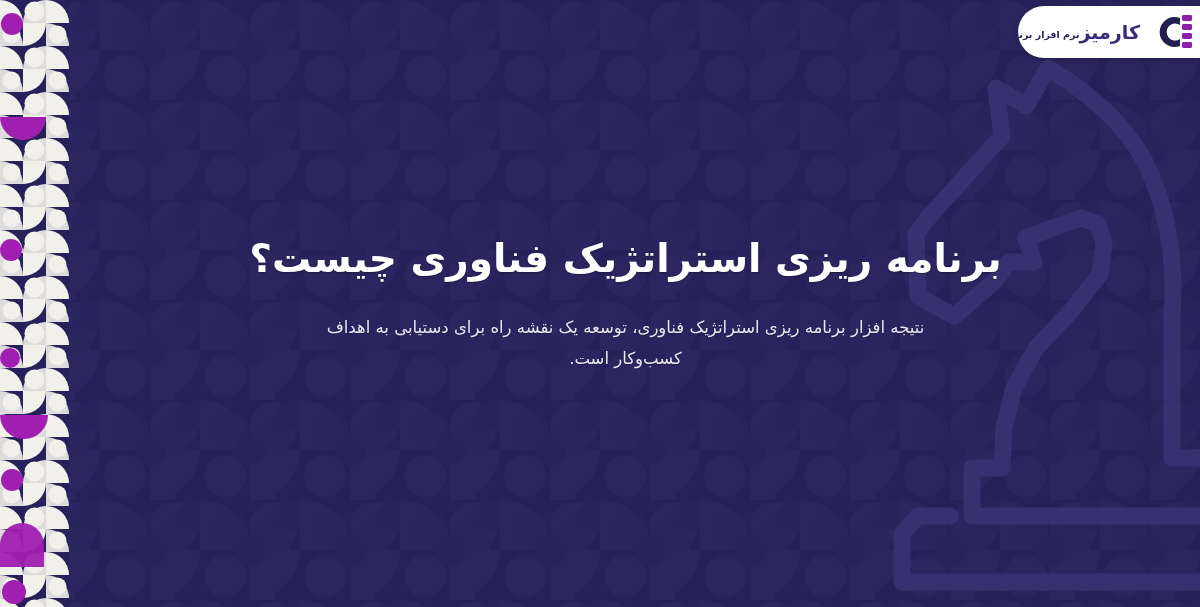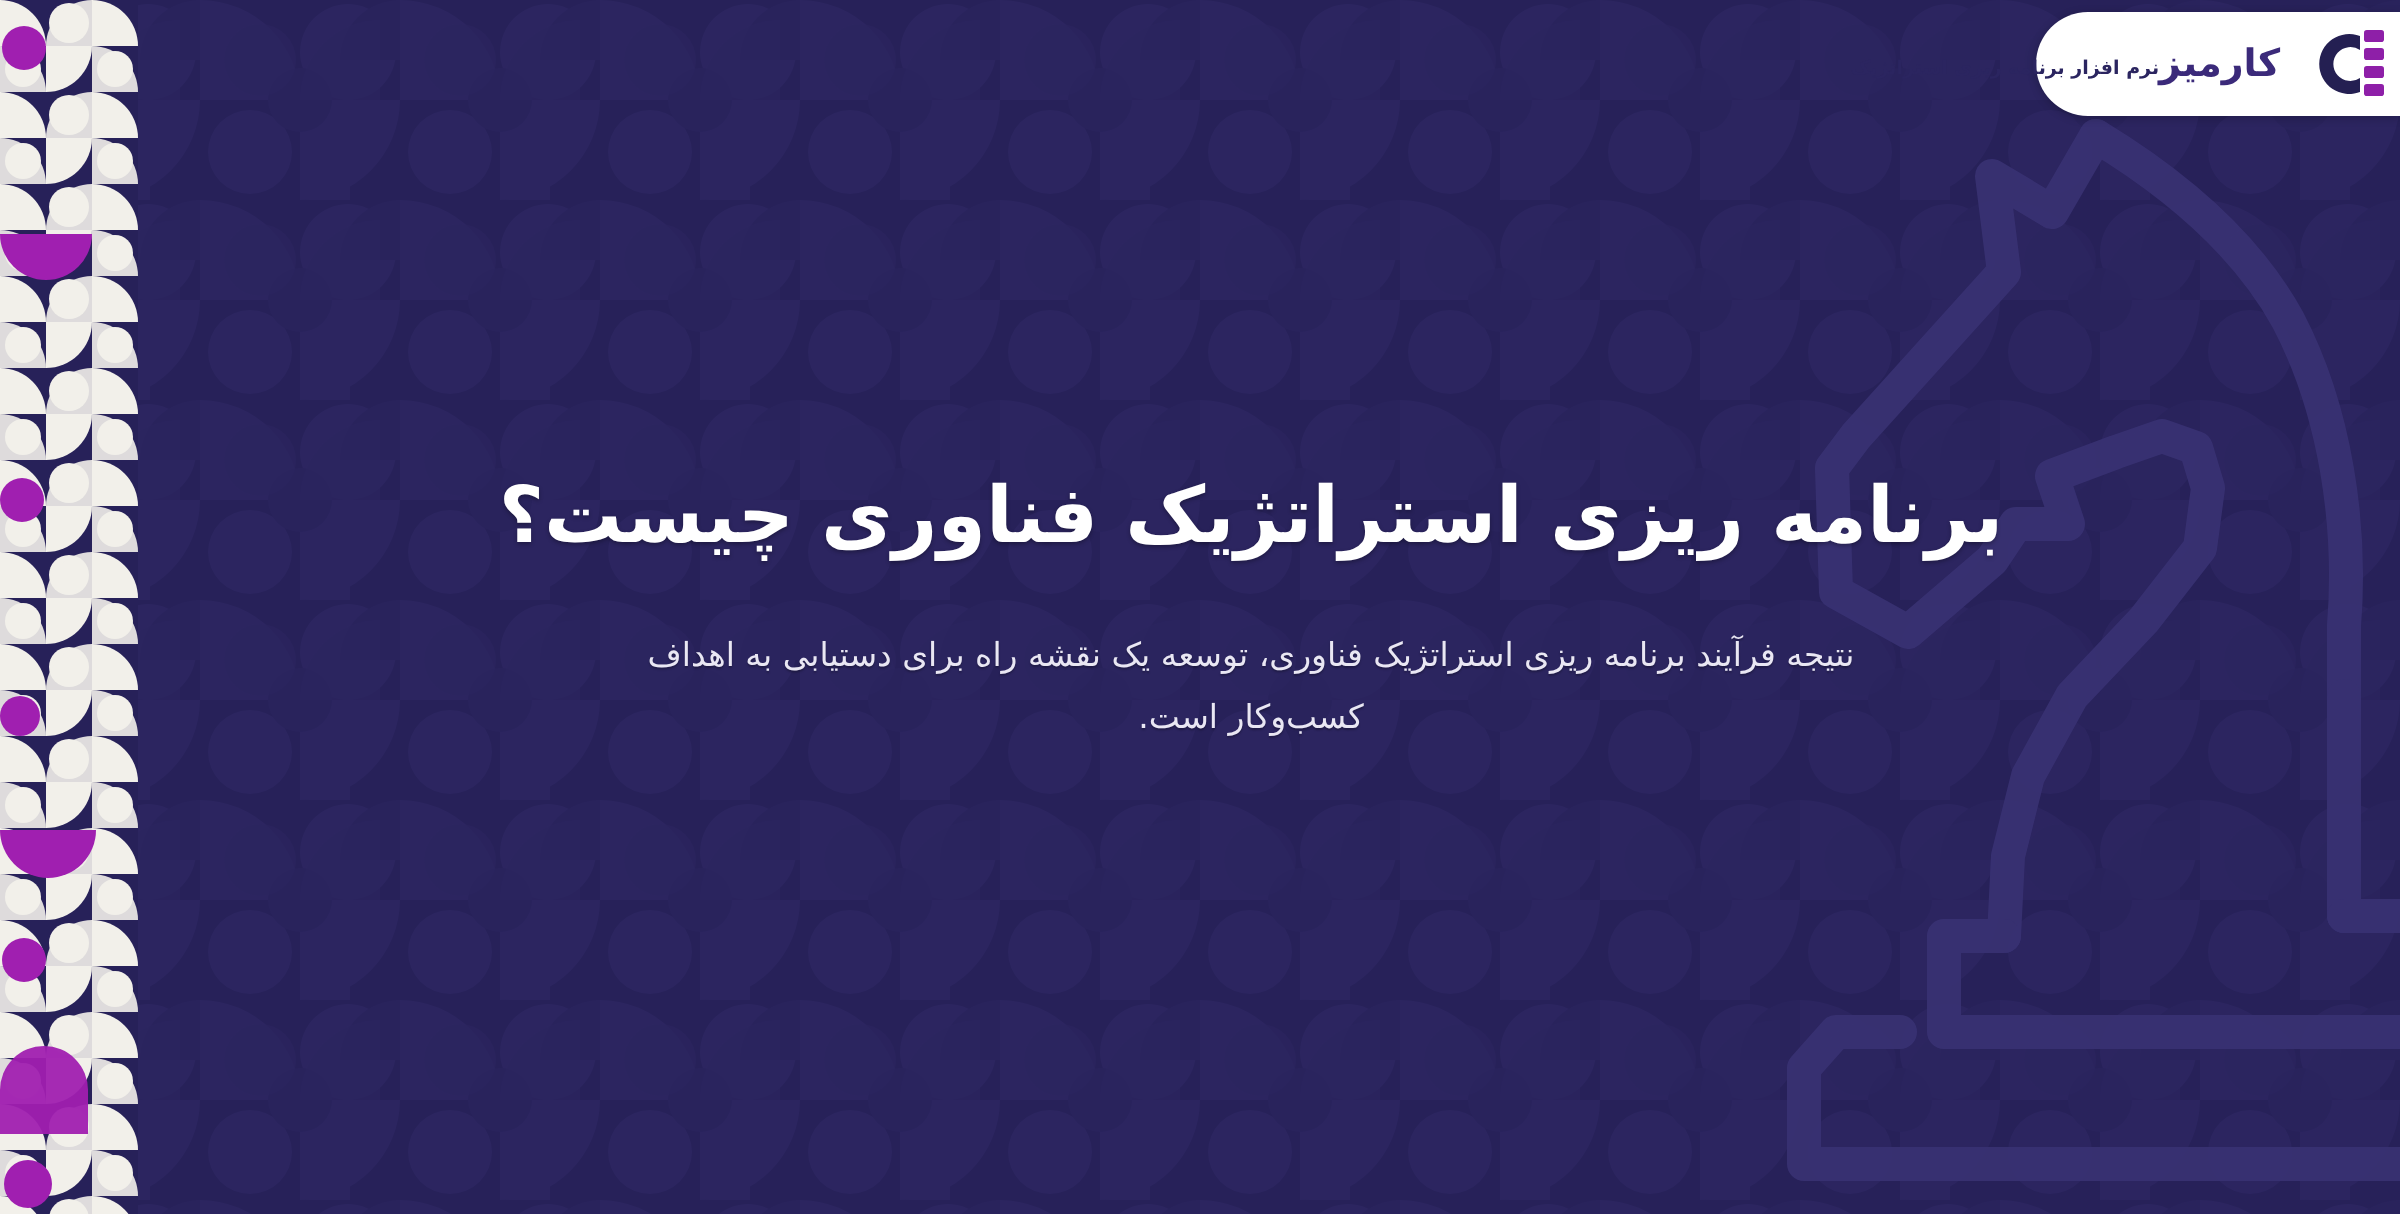--- a/index.html
+++ b/index.html
@@ -242,21 +242,21 @@
       <circle cx="14" cy="592" r="12"></circle>
     </g>
 
     <g fill="#f2f0ea" opacity="0.0">
         <rect width="1" height="1"></rect>
       </g>
   </svg>
 
   <div class="content">
     <h1 class="headline">برنامه ریزی استراتژیک فناوری چیست؟</h1>
-    <p class="subhead">نتیجه فرآیند برنامه ریزی استراتژیک فناوری، توسعه یک نقشه راه برای دستیابی به اهداف کسب‌وکار است.</p>
+    <p class="subhead">نتیجه افزار برنامه ریزی استراتژیک فناوری، توسعه یک نقشه راه برای دستیابی به اهداف کسب‌وکار است.</p>
   </div>
 
   <div class="logo-badge">
     <div class="logo-mark">
       <svg viewBox="0 0 44 40" width="44" height="40" aria-hidden="true">
         <path d="M32,6 A15,15 0 1 0 32,34 L32,27 A8.5,8.5 0 1 1 32,13 Z" fill="#241f52"></path>
         <g fill="#8e1fa8">
           <rect x="34" y="3" width="10" height="6" rx="1.4"></rect>
           <rect x="34" y="12" width="10" height="6" rx="1.4"></rect>
           <rect x="34" y="21" width="10" height="6" rx="1.4"></rect>

